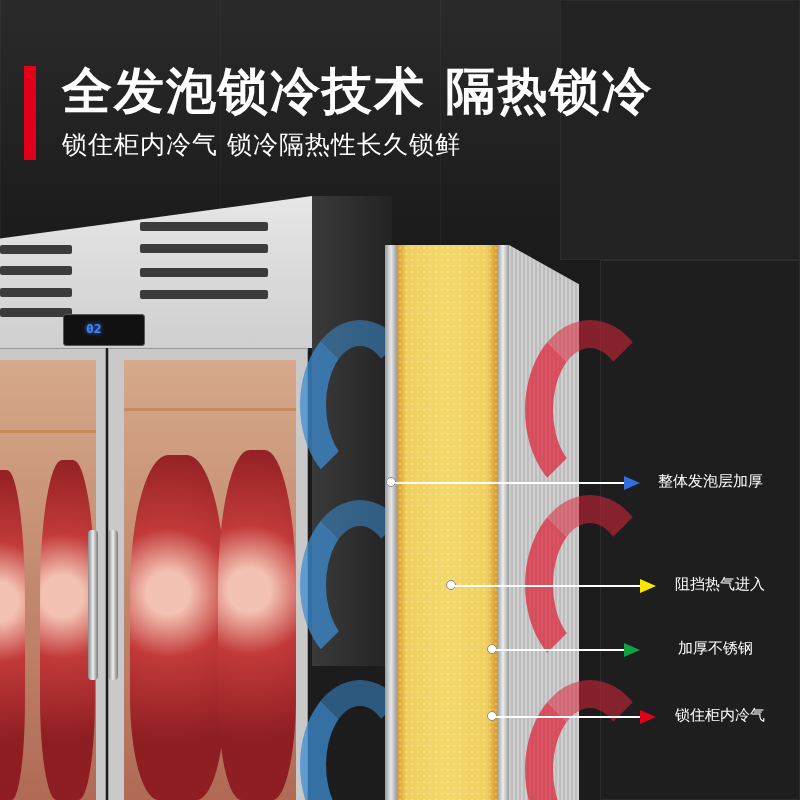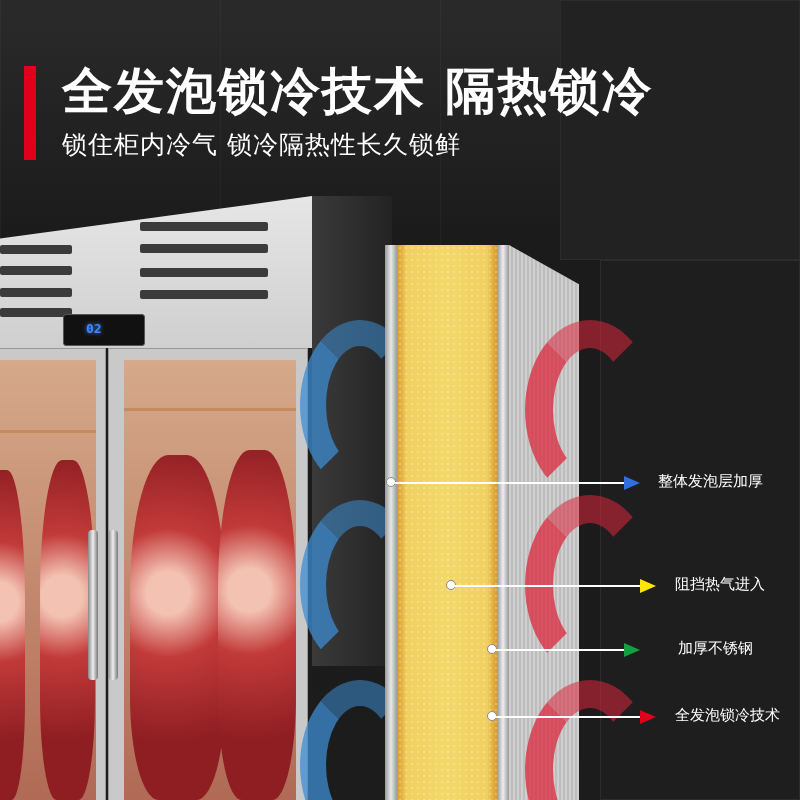--- a/index.html
+++ b/index.html
@@ -111,15 +111,15 @@
   <div>
     <div class="dot" style="left:487px;top:644px"></div>
     <div class="callout" style="left:493px;top:649px;width:132px"></div>
     <div class="tri" style="left:624px;top:643px;border-left-color:#12a040"></div>
     <div class="label" style="left:678px;top:639px">加厚不锈钢</div>
   </div>
   <div>
     <div class="dot" style="left:487px;top:711px"></div>
     <div class="callout" style="left:493px;top:716px;width:148px"></div>
     <div class="tri" style="left:640px;top:710px;border-left-color:#e0001b"></div>
-    <div class="label" style="left:675px;top:706px">全发泡锁冷技术</div>
+    <div class="label" style="left:675px;top:706px">锁住柜内冷气</div>
   </div>
 </div>
 
 </body></html>

